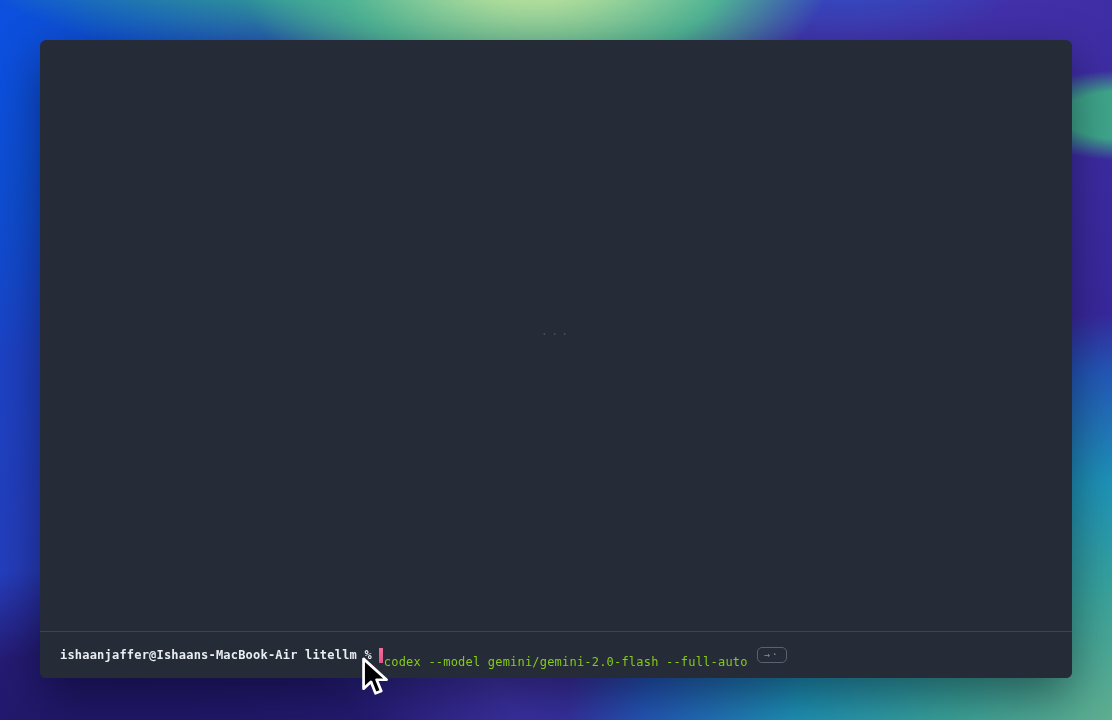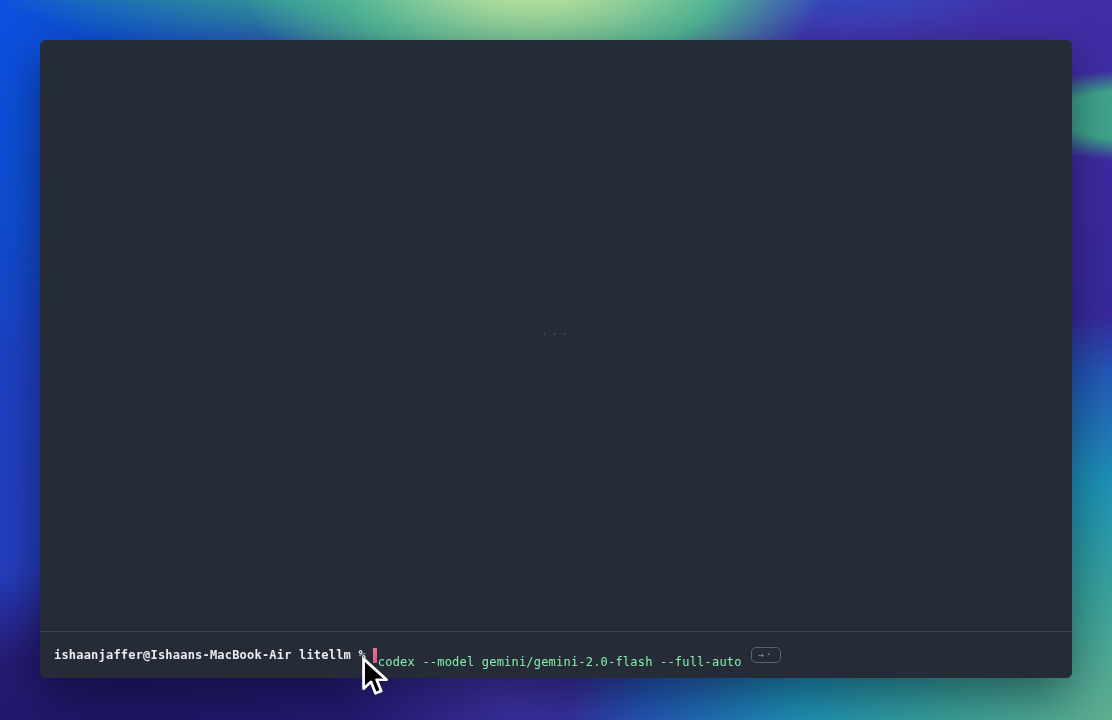--- a/index.html
+++ b/index.html
@@ -69,21 +69,21 @@
     flex: 0 0 auto;
     height: 1px;
     width: 100%;
     background: #3d4450;
   }
 
   .prompt-row {
     flex: 0 0 46px;
     display: flex;
     align-items: center;
-    padding: 0 14px;
+    padding: 0 20px;
     background: #262c37;
     font-size: 12px;
     letter-spacing: 0.2px;
     white-space: pre;
   }
 
   .shell-prompt {
     color: #e9ecf1;
     font-weight: bold;
   }
@@ -92,21 +92,21 @@
     display: inline-block;
     width: 4px;
     height: 15px;
     margin-left: 7px;
     margin-right: 1px;
     background: linear-gradient(180deg, #ef6f98 0%, #e25586 100%);
     vertical-align: middle;
   }
 
   .suggestion-text {
-    color: #86efac;
+    color: #84cc16;
     margin-top: 14px;
   }
 
   .hint-badge {
     display: inline-flex;
     align-items: center;
     justify-content: center;
     margin-left: 9px;
     min-width: 28px;
     height: 16px;

